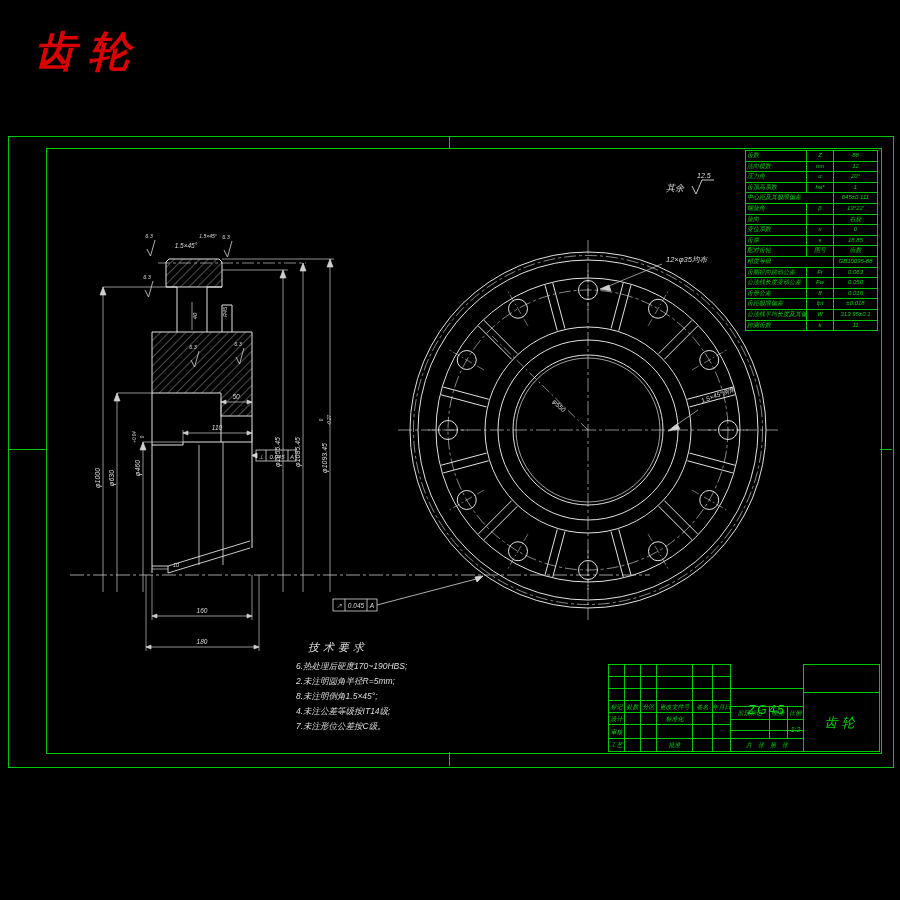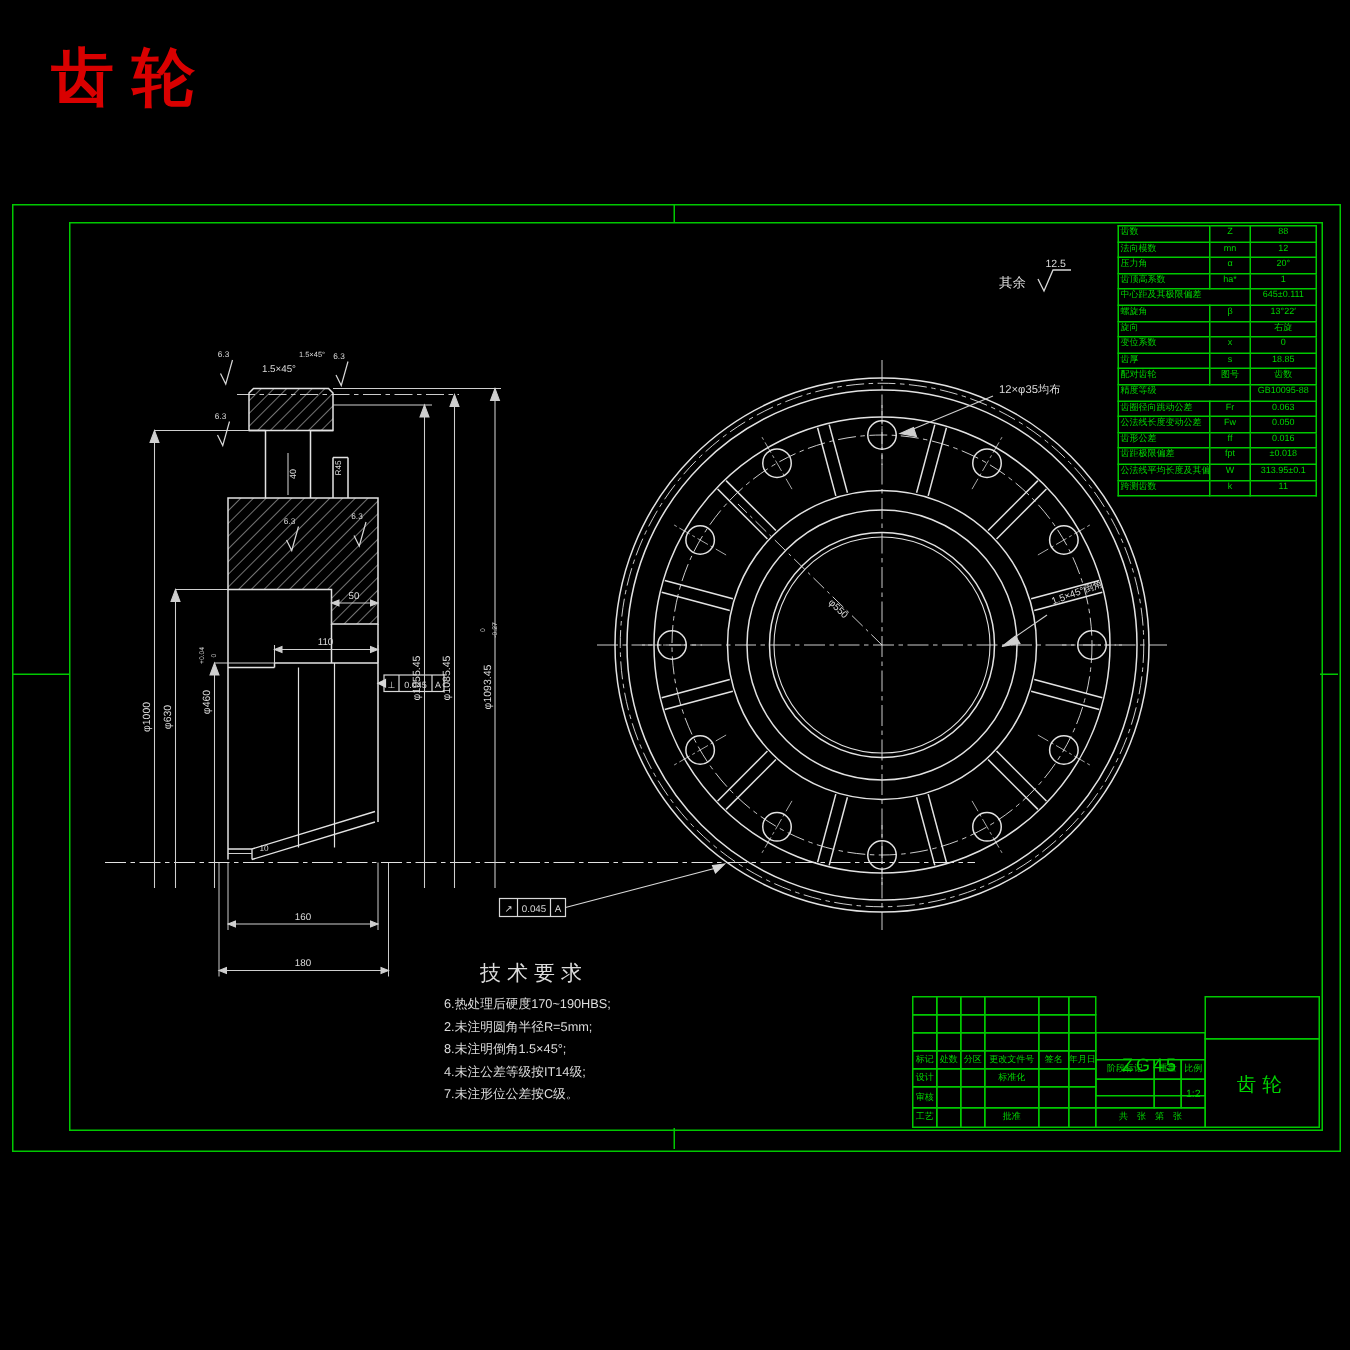--- a/index.html
+++ b/index.html
@@ -1,17 +1,17 @@
 <!DOCTYPE html>
 <html><head>
 <meta charset="utf-8">
 <style>
   html,body{margin:0;padding:0;background:#000;}
   .canvas{position:relative;width:900px;height:824px;background:#000;overflow:hidden;
-          font-family:"Liberation Sans",sans-serif;}
+          font-family:"Liberation Sans",sans-serif;font-style:italic;}
   .abs{position:absolute;}
   
   .doc-title{left:34px;top:24px;font-size:42px;font-weight:bold;color:#d90000;
              letter-spacing:12px;font-family:"Liberation Serif",serif;}
   
   .frame{position:absolute;border:1px solid #00c800;}
   .tick{position:absolute;background:#00c800;}
   
   table.gear{position:absolute;left:745px;top:150px;width:133px;border-collapse:collapse;
              table-layout:fixed;}
@@ -22,21 +22,21 @@
   
   .tb{position:absolute;left:608px;top:664px;width:272px;height:88px;}
   .tb .cell{position:absolute;border:1px solid #00c800;color:#00d400;font-size:6px;
             line-height:1;display:flex;align-items:center;justify-content:center;
             box-sizing:border-box;white-space:nowrap;overflow:hidden;}
   .tb .big{font-size:12px;letter-spacing:2px;margin-top:24px;}
   .tb .name{font-size:13px;letter-spacing:4px;}
   .tb .scale{font-size:7px;}
   
   .techreq{left:296px;top:640px;color:#dcdcdc;}
-  .techreq .tr-title{font-size:14px;letter-spacing:4px;margin-left:24px;margin-bottom:4px;}
+  .techreq .tr-title{font-size:11px;letter-spacing:4px;margin-left:12px;margin-bottom:4px;}
   .techreq .tr-line{font-size:8.5px;line-height:15px;white-space:nowrap;}
   svg text{font-family:"Liberation Sans",sans-serif;}
 </style>
 </head>
 <body>
 
 <div class="canvas">
 
   <div class="abs doc-title">齿轮</div>
 

